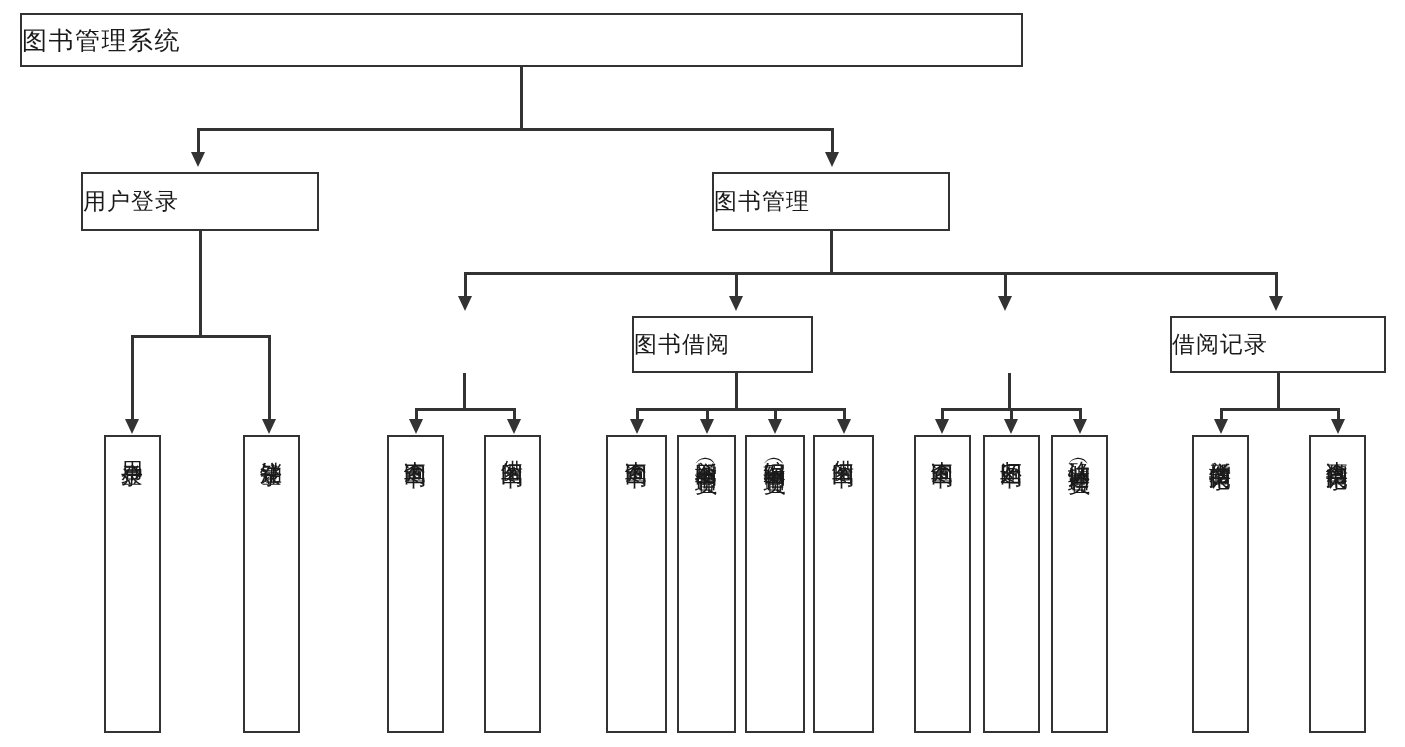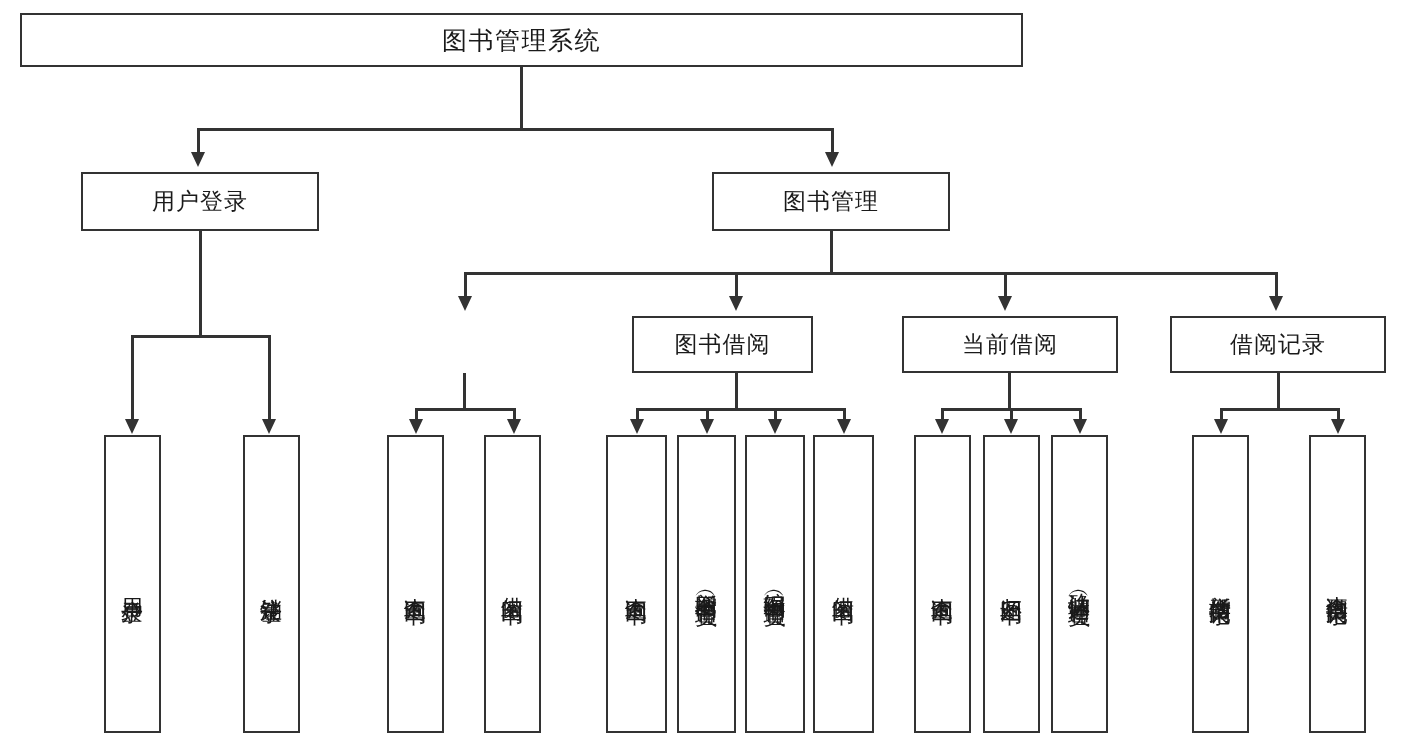--- a/index.html
+++ b/index.html
@@ -16,21 +16,20 @@
   }
   
   .node{
     position:absolute;
     box-sizing:border-box;
     border:2.5px solid #333333;
     background:#ffffff;
     color:#1a1a1a;
     display:flex;
     align-items:center;
-    justify-content:center;
     text-align:center;
   }
   .node.h{
     font-size:23px;
     letter-spacing:1px;
   }
   .node.title{
     font-size:25px;
     letter-spacing:1.5px;
   }
@@ -111,23 +110,20 @@
   <div class="edge vline" style="left:735px;top:272px;height:25px;"></div>
   <div class="arrow" style="left:729px;top:296px;"></div>
   <div class="edge vline" style="left:1004px;top:272px;height:25px;"></div>
   <div class="arrow" style="left:998px;top:296px;"></div>
   <div class="edge vline" style="left:1275px;top:272px;height:25px;"></div>
   <div class="arrow" style="left:1269px;top:296px;"></div>
 
   <div class="node h" style="left:632px;top:316px;width:181px;height:57px;">
     <span>图书借阅</span>
   </div>
-  <div class="node h" style="left:902px;top:316px;width:216px;height:57px;">
-    <span>当前借阅</span>
-  </div>
   <div class="node h" style="left:1170px;top:316px;width:216px;height:57px;">
     <span>借阅记录</span>
   </div>
 
   <div class="edge vline" style="left:463px;top:373px;height:35px;"></div>
   <div class="edge hline" style="left:415px;top:408px;width:98px;"></div>
   <div class="edge vline" style="left:415px;top:408px;height:12px;"></div>
   <div class="arrow" style="left:409px;top:419px;"></div>
   <div class="edge vline" style="left:513px;top:408px;height:12px;"></div>
   <div class="arrow" style="left:507px;top:419px;"></div>

